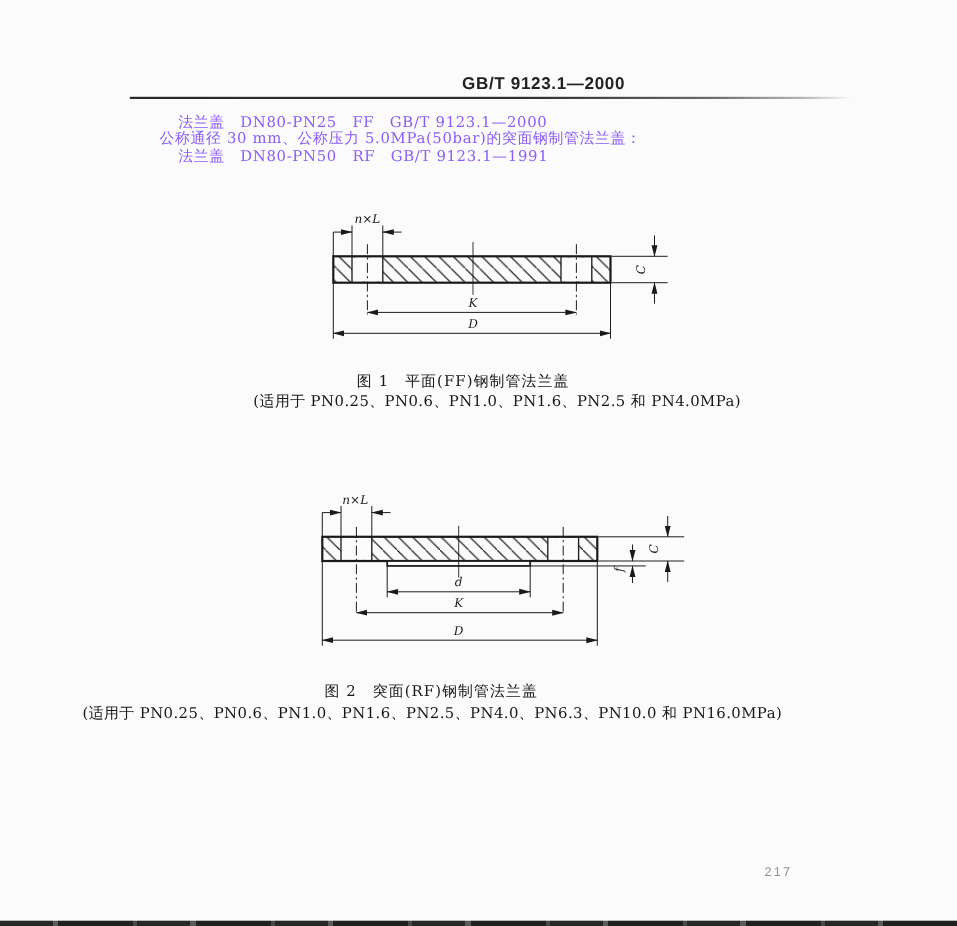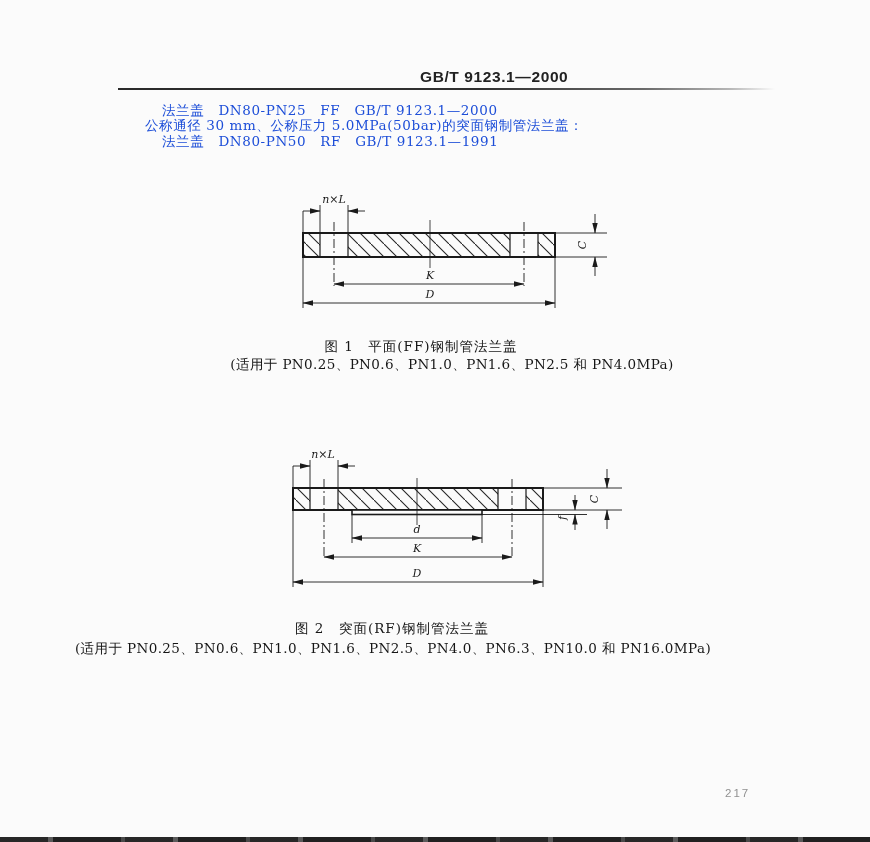--- a/index.html
+++ b/index.html
@@ -14,37 +14,37 @@
   .std-header{
     left:392px;top:68px;
     font-family:"Liberation Sans","DejaVu Sans",sans-serif;
     font-weight:bold;font-size:15.5px;letter-spacing:0.6px;color:#222;margin-left:28px;
   }
   .header-rule{
     left:118px;top:88px;width:657px;height:2px;
     background:linear-gradient(90deg,#2a2a2a 0%,#303030 55%,#6a6a6a 80%,#b5b5b5 93%,rgba(180,180,180,0) 100%);
   }
   
-  .mk{font-size:13.5px;letter-spacing:0.6px;color:#1d4ed8;white-space:nowrap;}
+  .mk{font-size:13.5px;letter-spacing:0.6px;color:#8b5cf6;white-space:nowrap;}
   .mk1{left:162px;top:102px;}
   .mk2{left:145px;top:117px;}
   .mk3{left:162px;top:133px;}
   
   .cap{left:0;width:870px;text-align:center;font-size:13.5px;color:#161616;letter-spacing:1px;white-space:nowrap;}
   .cap-f1{top:338px;transform:translateX(-14px);}
   .sub-f1{top:356px;transform:translateX(17px);letter-spacing:0.4px;}
   .cap-f2{top:620px;transform:translateX(-43px);}
   .sub-f2{top:640px;transform:translateX(-42px);letter-spacing:0.4px;}
   
   svg text{
     font-family:"DejaVu Serif","Liberation Serif",serif;
     font-style:italic;font-size:11px;fill:#1a1a1a;
   }
   .page-num{
-    left:725px;top:787px;font-size:11.5px;color:#909090;
+    left:695px;top:787px;font-size:11.5px;color:#909090;
     font-family:"Liberation Sans",sans-serif;letter-spacing:2px;
   }
   .scan-strip{
     left:0;bottom:0;width:870px;height:5px;
     background:repeating-linear-gradient(90deg,
       #151515 0px,#151515 48px,
       #4d4d4d 48px,#4d4d4d 53px,
       #0e0e0e 53px,#0e0e0e 121px,
       #3a3a3a 121px,#3a3a3a 125px);
     opacity:0.92;

